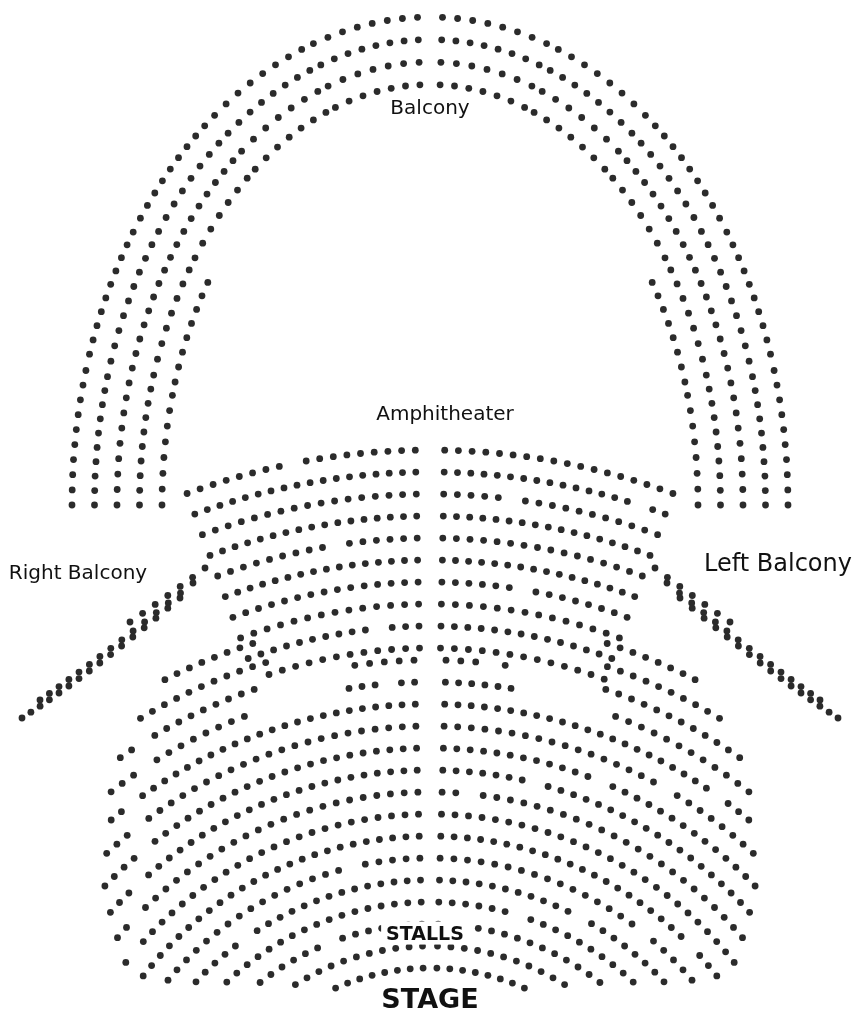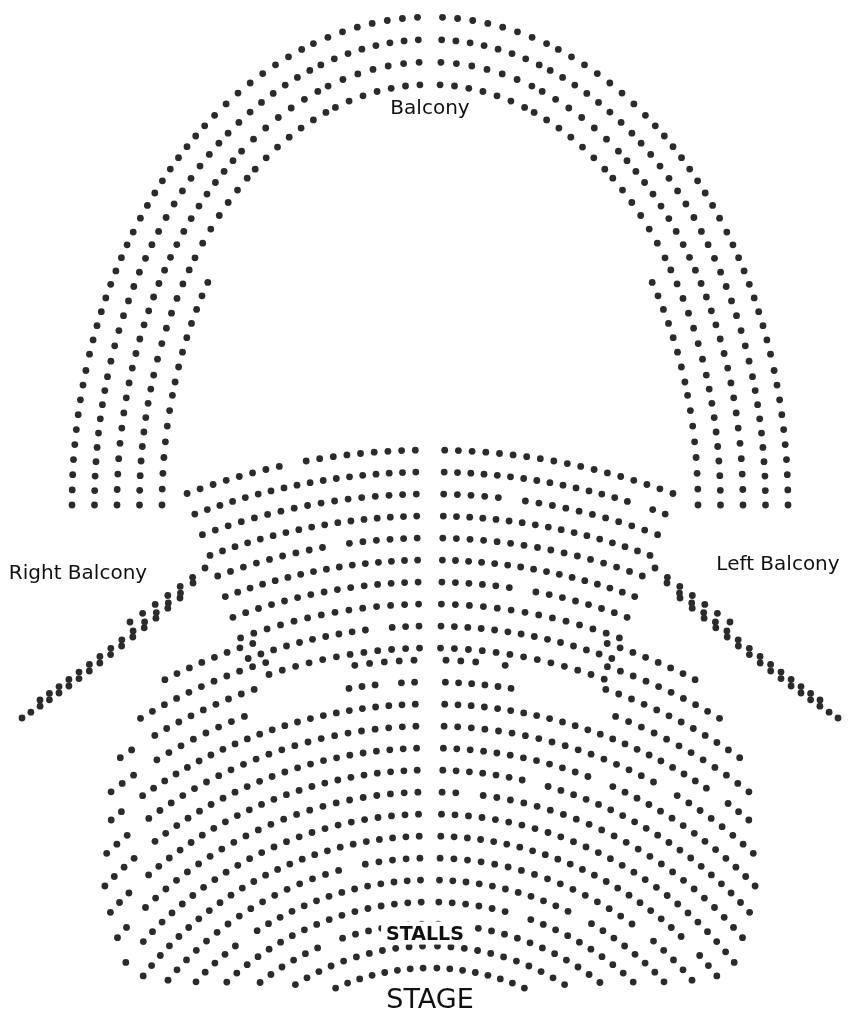--- a/index.html
+++ b/index.html
@@ -1421,17 +1421,18 @@
         <circle cx="791.1" cy="686.0" r="3.4" fill="#2b2b2b"></circle>
         <circle cx="801.0" cy="693.0" r="3.4" fill="#2b2b2b"></circle>
         <circle cx="810.6" cy="699.8" r="3.4" fill="#2b2b2b"></circle>
         <circle cx="819.9" cy="706.2" r="3.4" fill="#2b2b2b"></circle>
         <circle cx="829.1" cy="712.2" r="3.4" fill="#2b2b2b"></circle>
         <circle cx="838.0" cy="718.0" r="3.4" fill="#2b2b2b"></circle>
       </g>
     </svg>
 
   <div class="map-label" style="left: 430px; top: 107px; font-size: 20px; font-weight: 400;">Balcony</div>
+  <div class="map-label" style="left: 445px; top: 413px; font-size: 20px; font-weight: 400;">Amphitheater</div>
   <div class="map-label" style="left: 78px; top: 572px; font-size: 20px; font-weight: 400;">Right Balcony</div>
-  <div class="map-label" style="left: 778px; top: 563px; font-size: 20px; font-weight: 400;">Left Balcony</div>
+  <div class="map-label" style="left: 778px; top: 563px; font-size: 24px; font-weight: 400;">Left Balcony</div>
   <div class="map-label" style="left: 425px; top: 933px; font-size: 19px; font-weight: 700;">STALLS</div>
-  <div class="map-label" style="left: 430px; top: 999px; font-size: 27px; font-weight: 400;">STAGE</div>
+  <div class="map-label" style="left: 430px; top: 999px; font-size: 27px; font-weight: 700;">STAGE</div>
 </div>
 
 </body></html>

